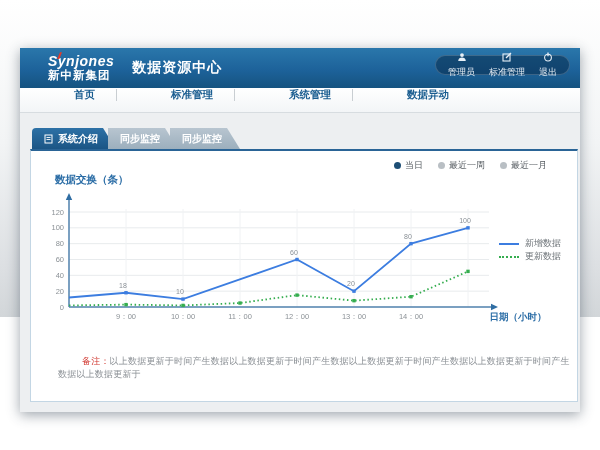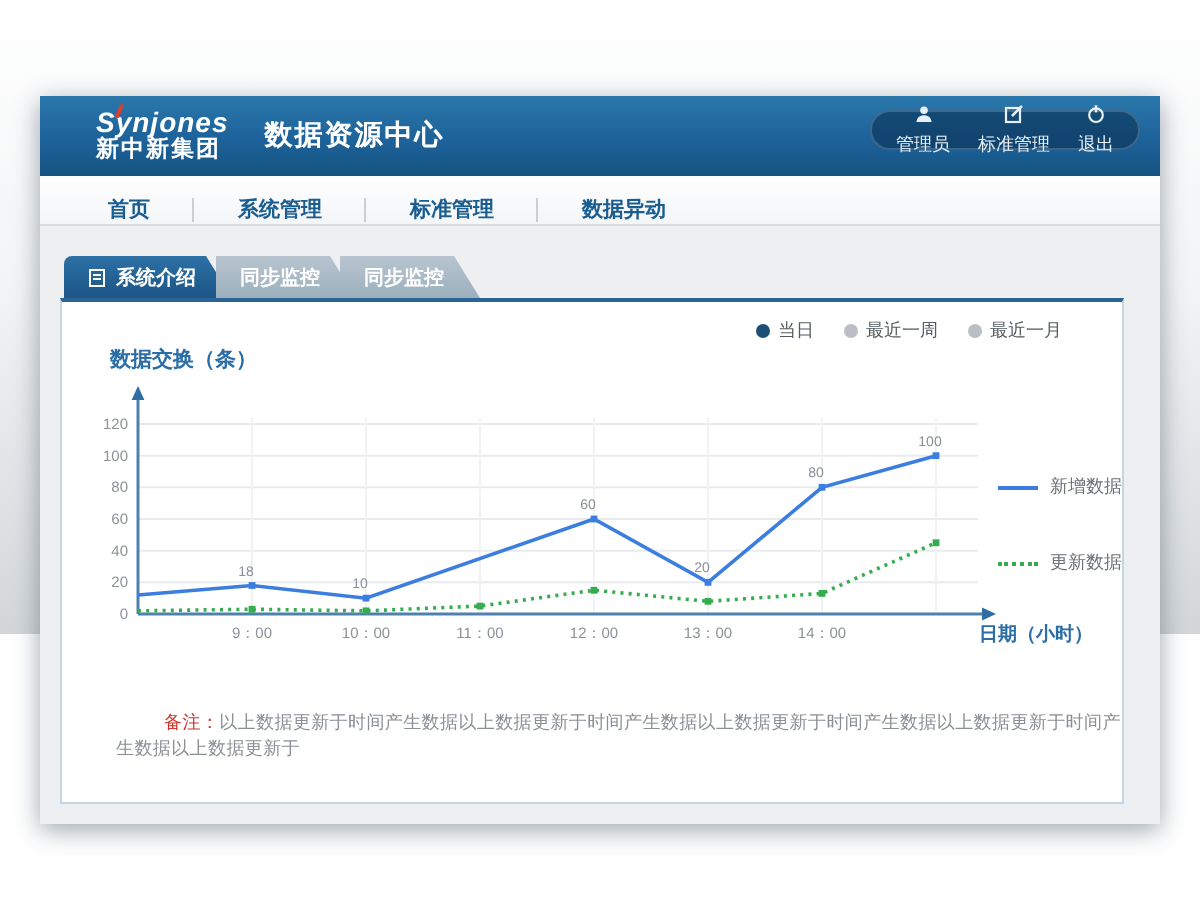--- a/index.html
+++ b/index.html
@@ -10,40 +10,40 @@
   .header{position:relative;height:40px;background:linear-gradient(180deg,#2a77ab 0%,#1d629a 55%,#155380 100%);display:flex;align-items:center;}
   .logo{position:relative;margin-left:28px;line-height:1;color:#fff;}
   .logo-script{font-size:14px;font-weight:bold;font-style:italic;letter-spacing:.5px;}
   .logo-bolt{position:absolute;left:9px;top:-2px;width:5px;height:7px;background:#e03c2d;clip-path:polygon(60% 0,100% 0,45% 100%,0 100%);}
   .logo-cn{font-size:11.5px;font-weight:bold;margin-top:2px;letter-spacing:1px;}
   .app-title{color:#fff;font-size:14px;font-weight:bold;margin-left:18px;letter-spacing:1px;}
   .user-pill{position:absolute;right:10px;top:7px;height:18px;display:flex;align-items:center;gap:14px;background:rgba(8,44,76,.55);border:1px solid rgba(255,255,255,.18);border-radius:10px;padding:0 12px;}
   .pill-item{display:flex;align-items:center;gap:4px;color:#e8f0f7;font-size:9px;cursor:pointer;flex-direction:column;}
   .pill-item svg{display:block;}
   
-  .navbar{height:24px;background:linear-gradient(180deg,#ffffff,#f3f5f7);border-bottom:1px solid #d7dce0;display:flex;align-items:flex-end;padding-left:12px;}
+  .navbar{height:24px;background:linear-gradient(180deg,#ffffff,#f3f5f7);border-bottom:1px solid #d7dce0;display:flex;align-items:flex-start;padding-left:32px;gap:32px;}
   .nav-item{color:#1a5d90;font-size:10.5px;font-weight:bold;padding:0 22px;cursor:pointer;position:relative;}
   .nav-item:not(:last-child)::after{content:"";position:absolute;right:0;top:1px;height:12px;border-right:1px solid #c9ced2;}
   
   .content{position:relative;height:300px;}
   .tabstrip{position:absolute;left:12px;top:15px;display:flex;z-index:2;}
   .tab{height:21px;display:flex;align-items:center;gap:5px;justify-content:center;font-size:10px;font-weight:bold;color:#fff;padding:0 18px 0 12px;clip-path:polygon(0 0,calc(100% - 13px) 0,100% 100%,0 100%);cursor:pointer;margin-right:-8px;}
   .tab.active{background:linear-gradient(180deg,#2d71a6,#1b5585);border-top-left-radius:4px;}
   .tab.inactive{background:linear-gradient(180deg,#b8c5d0,#9cafbd);}
-  .panel{position:absolute;left:10px;right:18px;top:36px;height:250px;background:#ffffff;border:1px solid #c3d6e4;border-top:2px solid #2a6496;}
+  .panel{position:absolute;left:10px;right:2px;top:36px;height:250px;background:#ffffff;border:1px solid #c3d6e4;border-top:2px solid #2a6496;}
   
   .radio-group{position:absolute;right:30px;top:8px;display:flex;align-items:center;gap:15px;}
   .radio{display:flex;align-items:center;gap:4px;cursor:pointer;}
   .radio .dot{width:7px;height:7px;border-radius:50%;}
   .radio .dot.sel{background:#1d4e75;}
   .radio .dot.unsel{background:#b9bfc4;}
   .radio .rlabel{font-size:9px;color:#555b60;}
   .ylabel{position:absolute;left:24px;top:22px;color:#2b6da6;font-size:10.5px;font-weight:bold;}
   .chart-wrap{position:absolute;left:10px;top:38px;width:540px;height:140px;}
-  .chart-legend{position:absolute;left:468px;top:86px;display:flex;flex-direction:column;gap:25px;}
+  .chart-legend{position:absolute;left:468px;top:86px;display:flex;flex-direction:column;gap:0;}
   .leg-item{display:flex;align-items:center;gap:6px;cursor:pointer;}
   .leg-swatch-solid{width:20px;height:0;border-top:2px solid #3c7de0;}
   .leg-swatch-dotted{width:20px;height:0;border-top:2px dotted #35ad4f;}
   .leg-label{font-size:9px;color:#6b7176;}
   .note{position:absolute;left:27px;top:204px;font-size:9px;color:#8a8f94;letter-spacing:.2px;}
   .note .note-prefix{color:#d0342c;margin-left:24px;}
 </style>
 </head>
 <body>
 
@@ -77,22 +77,22 @@
               <circle cx="5" cy="5.6" r="3.4" fill="none" stroke="#e8f0f7" stroke-width="1.1"></circle>
               <line x1="5" y1="0.6" x2="5" y2="4.2" stroke="#e8f0f7" stroke-width="1.3"></line>
             </svg>
           <span>退出</span>
         </div>
       </div>
     </div>
 
     <div class="navbar">
       <div class="nav-item">首页</div>
+      <div class="nav-item">标准管理</div>
       <div class="nav-item">系统管理</div>
-      <div class="nav-item">标准管理</div>
       <div class="nav-item">数据异动</div>
     </div>
 
     <div class="content">
       <div class="tabstrip">
         <div class="tab active">
           <svg width="9" height="10" viewBox="0 0 9 10">
               <rect x="1" y="1" width="7" height="8" fill="none" stroke="#fff" stroke-width="1"></rect>
               <line x1="2.5" y1="3.5" x2="6.5" y2="3.5" stroke="#fff" stroke-width="0.9"></line>
               <line x1="2.5" y1="5.5" x2="6.5" y2="5.5" stroke="#fff" stroke-width="0.9"></line>

